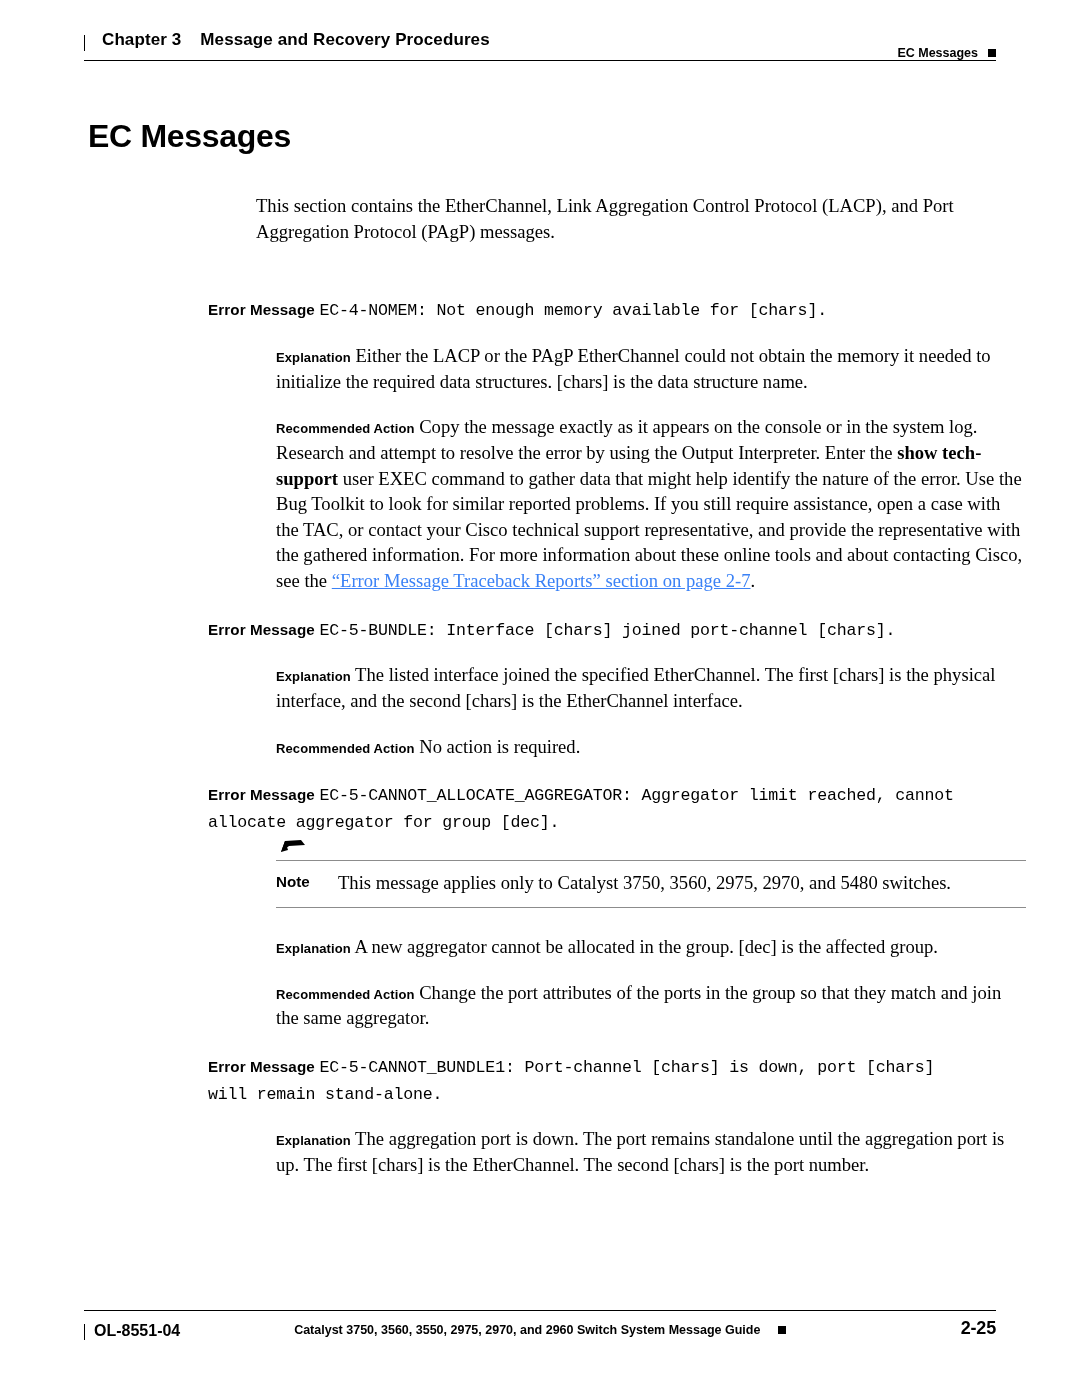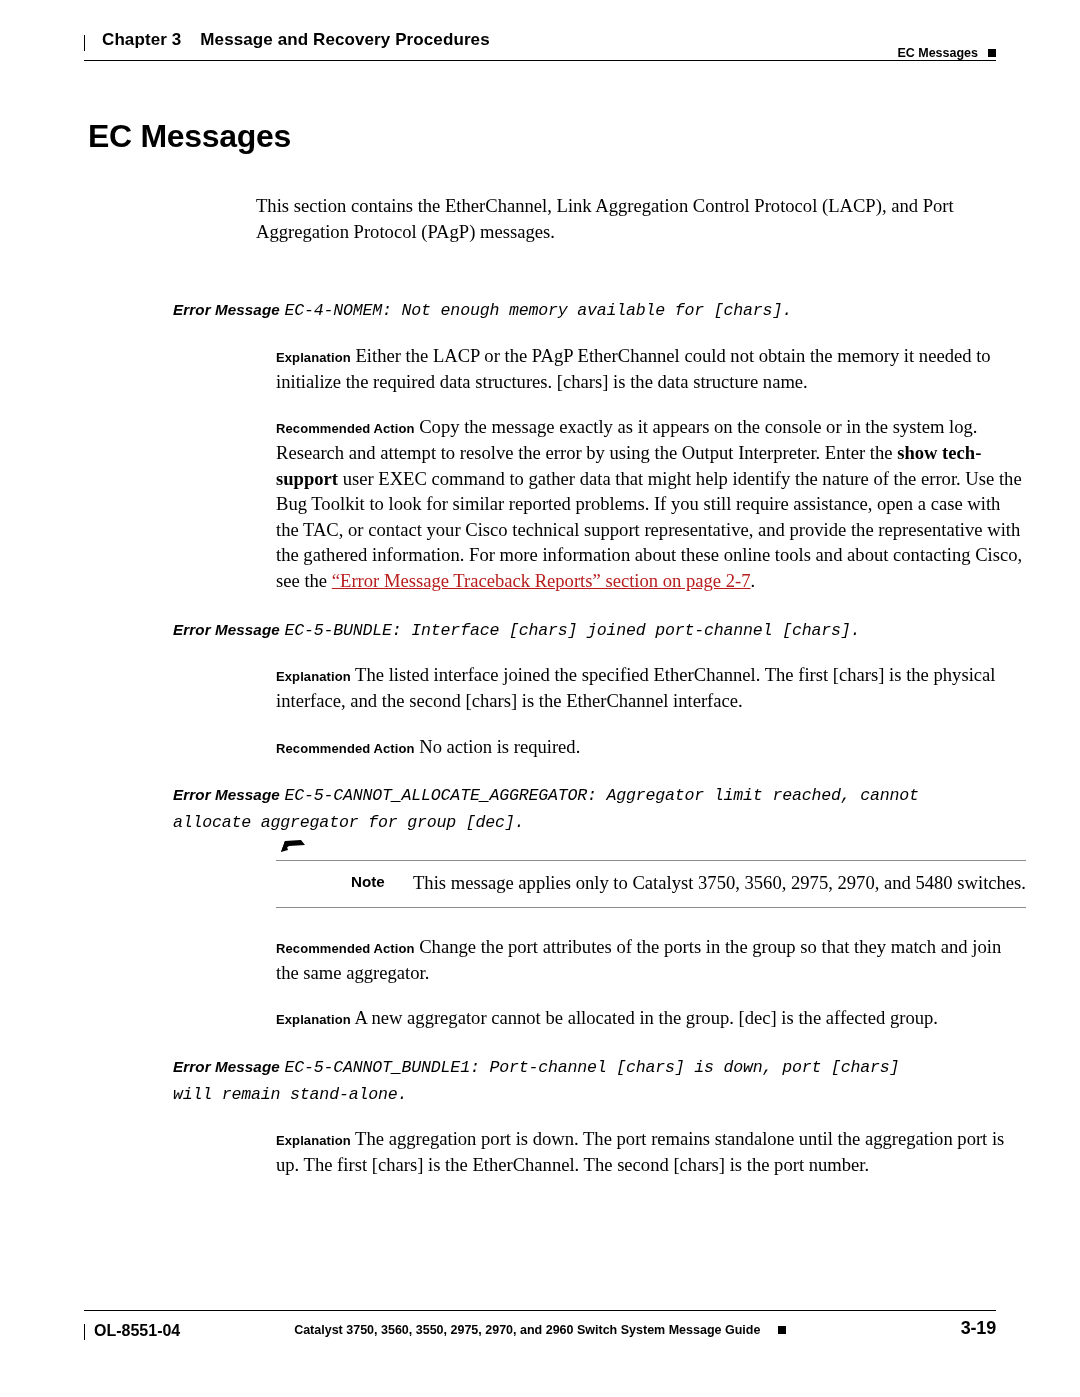--- a/index.html
+++ b/index.html
@@ -93,27 +93,26 @@
     text-align: left;
   }
   .intro {
     margin-bottom: 52px;
   }
 
   .msg-group {
     margin-bottom: 8px;
   }
   .err-line {
-    margin-left: 85px;
+    margin-left: 120px;
     width: 770px;
     font-size: 18.6px;
     line-height: 1.36;
     margin-bottom: 20px;
     margin-top: 22px;
-    font-style: italic;
   }
   .lbl {
     font-family: "Liberation Sans", sans-serif;
     font-weight: bold;
     font-size: 15.2px;
     letter-spacing: 0.1px;
   }
   .mono {
     font-family: "Liberation Mono", monospace;
     font-size: 16.6px;
@@ -123,41 +122,40 @@
     margin-left: 188px;
     width: 750px;
     font-size: 18.6px;
     line-height: 1.38;
     margin-bottom: 20px;
     text-indent: -0px;
   }
   .para .lbl { font-size: 13px; }
   .para b { font-family: "Liberation Serif", serif; font-weight: bold; }
   .link {
-    color: #b91c1c;
+    color: #3b82f6;
   }
 
   
   .note {
     margin-left: 188px;
     width: 750px;
     position: relative;
     margin-top: 26px;
     margin-bottom: 26px;
   }
   .note-rule-top, .note-rule-bottom {
     width: 750px;
     height: 1px;
     background: #8c8c8c;
   }
   .note-body {
     display: flex;
     align-items: flex-start;
     padding: 9px 0 11px 0;
-    justify-content: flex-end;
   }
   .note-label {
     font-family: "Liberation Sans", sans-serif;
     font-weight: bold;
     font-size: 15.2px;
     width: 62px;
     flex: none;
     padding-top: 3px;
   }
   .note-text {
@@ -290,26 +288,26 @@
       </span>
       <div class="note-rule-top"></div>
       <div class="note-body">
         <div class="note-label">Note</div>
         <div class="note-text">This message applies only to Catalyst 3750, 3560, 2975, 2970, and 5480 switches.</div>
       </div>
       <div class="note-rule-bottom"></div>
     </div>
 
     <div class="para">
+      <span class="lbl">Explanation</span>
+      <span>A new aggregator cannot be allocated in the group. [dec] is the affected group.</span>
+    </div>
+    <div class="para">
       <span class="lbl">Recommended Action</span>
       <span>Change the port attributes of the ports in the group so that they match and join the same aggregator.</span>
-    </div>
-    <div class="para">
-      <span class="lbl">Explanation</span>
-      <span>A new aggregator cannot be allocated in the group. [dec] is the affected group.</span>
     </div>
   </div>
 
   <div class="msg-group">
     <div class="err-line">
       <span class="lbl">Error Message</span>
       <span class="mono">EC-5-CANNOT_BUNDLE1: Port-channel [chars] is down, port [chars] will remain stand-alone.</span>
     </div>
     <div class="para">
       <span class="lbl">Explanation</span>
@@ -322,14 +320,14 @@
 <div class="footer">
   <div class="footer-center">
     <span>Catalyst 3750, 3560, 3550, 2975, 2970, and 2960 Switch System Message Guide</span>
     <span class="header-square"></span>
   </div>
   <div class="footer-rule"></div>
   <div class="footer-left">
     <span class="header-tick"></span>
     <span>OL-8551-04</span>
   </div>
-  <div class="page-num">3-19</div>
+  <div class="page-num">2-25</div>
 </div>
 
 </body></html>

